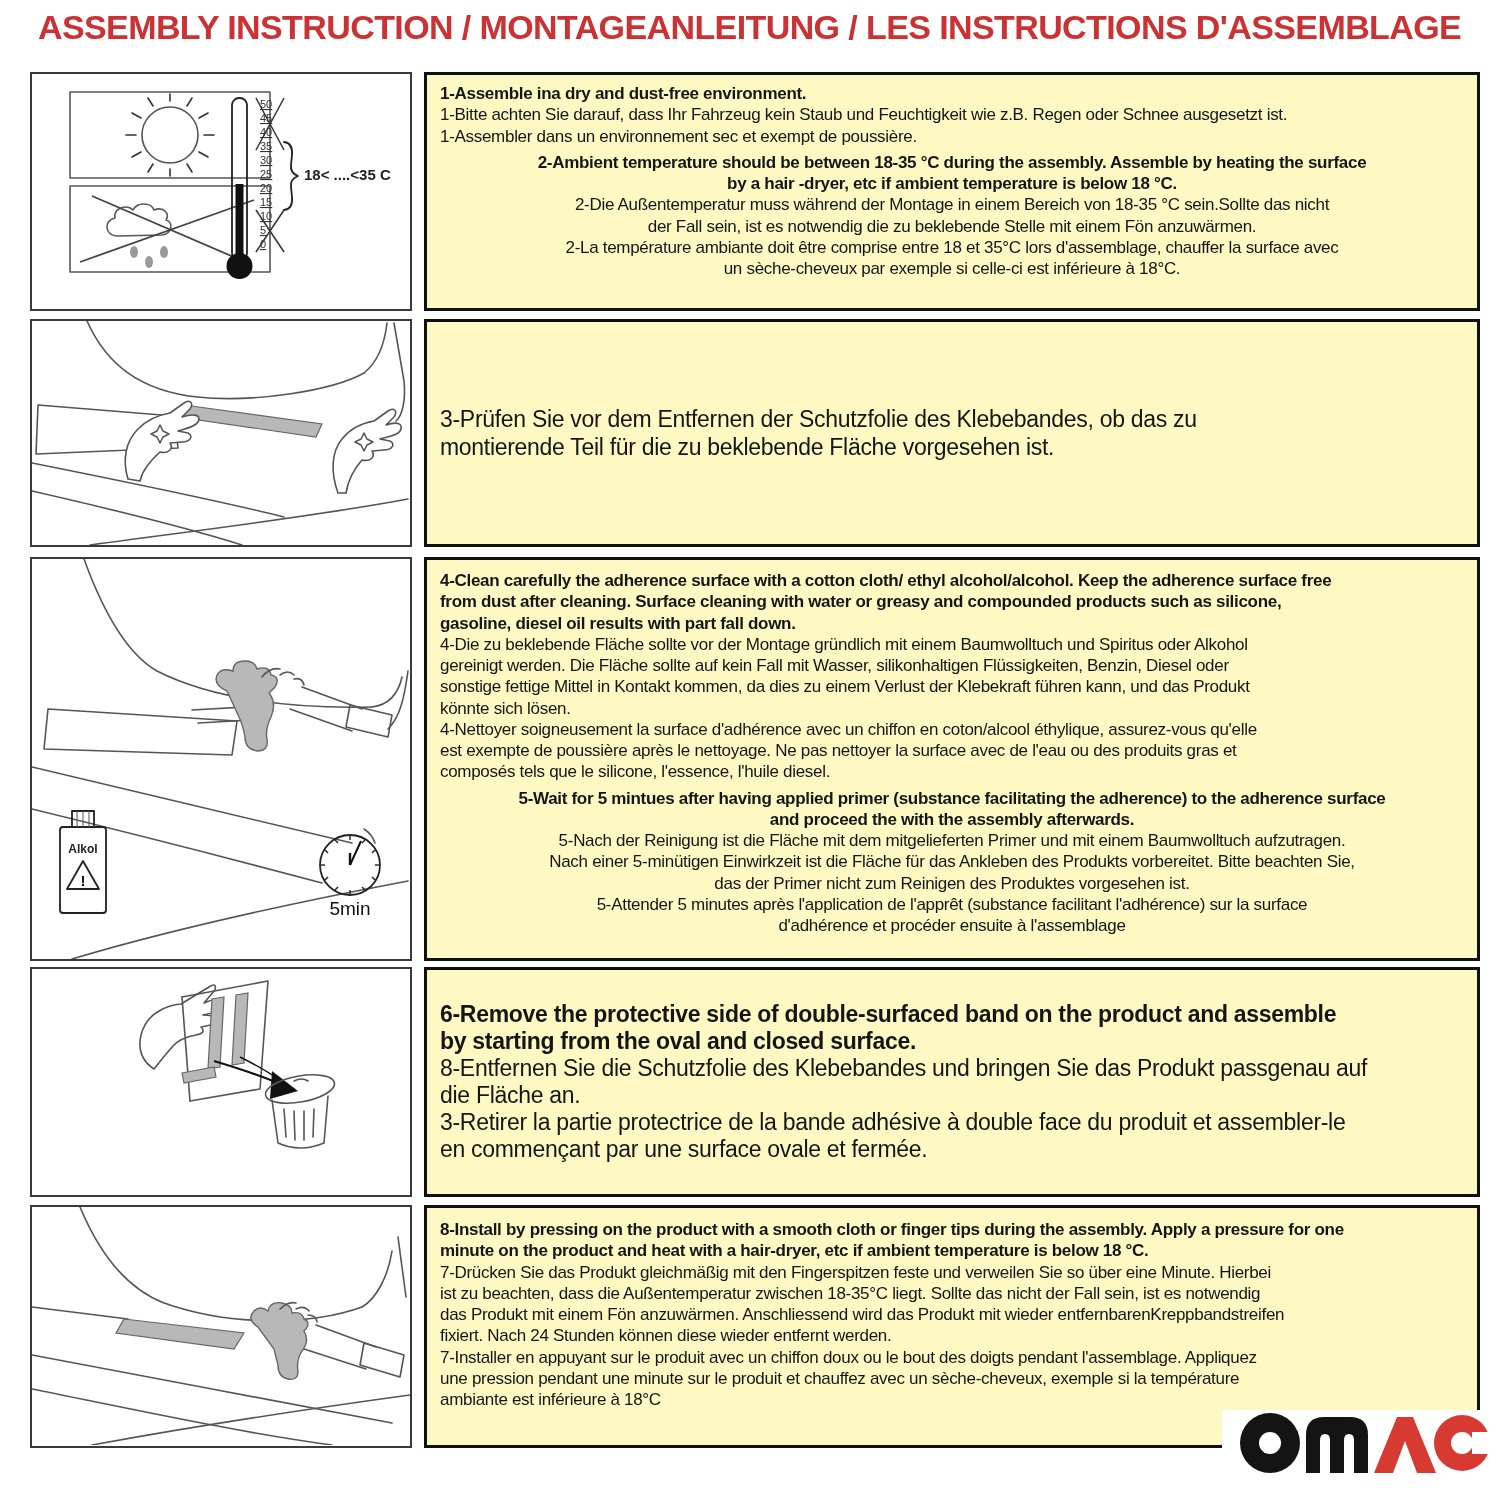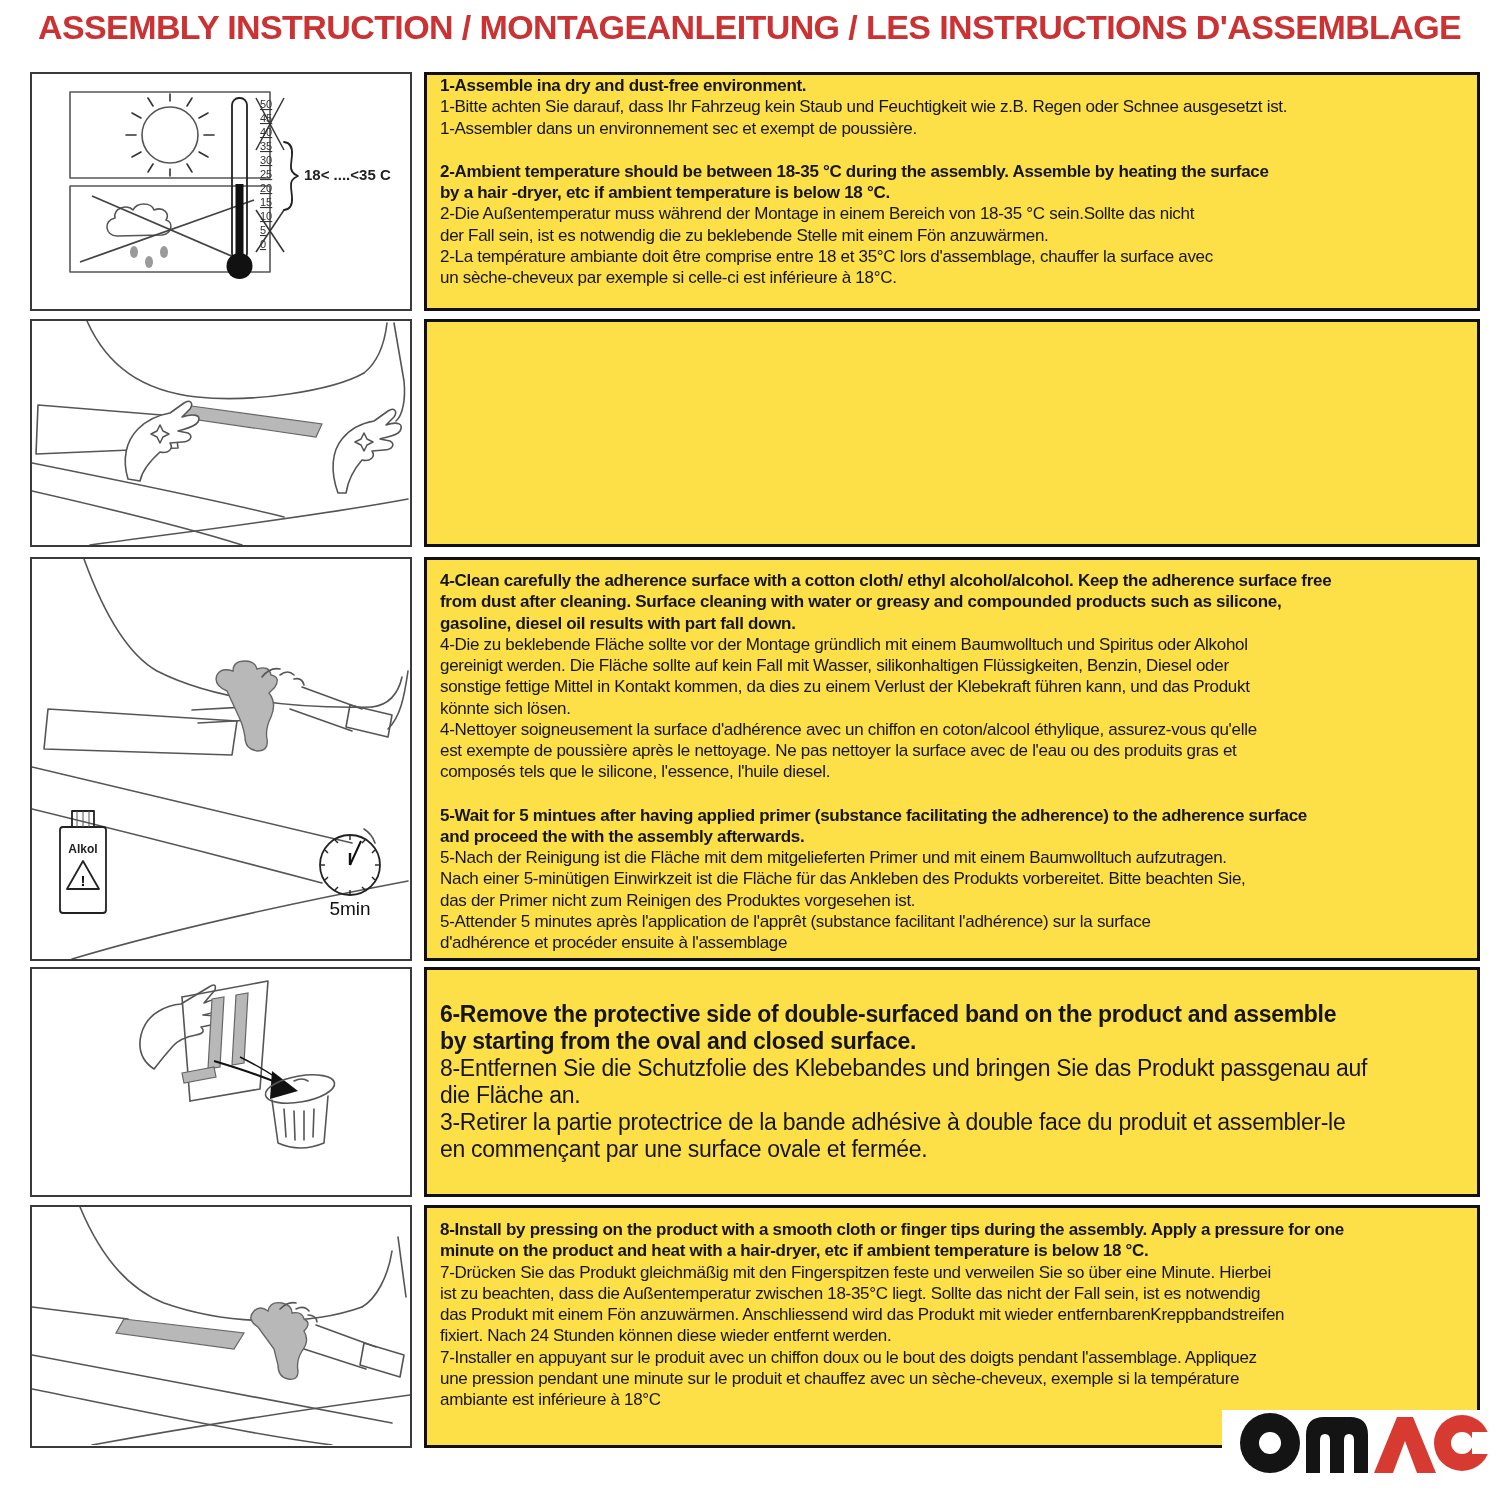--- a/index.html
+++ b/index.html
@@ -3,31 +3,31 @@
 <meta charset="utf-8">
 <style>
   html,body{margin:0;padding:0;background:#fff;}
   .page{position:relative;width:1500px;height:1500px;background:#ffffff;
         font-family:"Liberation Sans",sans-serif;color:#151515;overflow:hidden;}
   .title{position:absolute;left:38px;top:8px;font-size:34px;font-weight:700;
          letter-spacing:-0.6px;color:#cb3234;white-space:nowrap;}
   .ibox{position:absolute;left:30px;width:382px;border:2px solid #3a3a3a;
         background:#fff;box-sizing:border-box;overflow:hidden;}
   .tbox{position:absolute;left:424px;width:1056px;border:3px solid #101010;
-        background:#fde047;box-sizing:border-box;padding:0 13px;overflow:hidden;}
+        background:#fef9c3;box-sizing:border-box;padding:8px 13px;overflow:hidden;}
   .r1{top:72px;height:239px;}
   .r2{top:319px;height:228px;}
   .r3{top:557px;height:404px;}
   .r4{top:967px;height:230px;}
   .r5{top:1205px;height:243px;}
   .tbox p{margin:0;white-space:pre-line;}
   .en{font-weight:700;}
   .body-text{font-size:17px;line-height:1.25;letter-spacing:-0.3px;}
   .big-text{font-size:23px;line-height:1.22;letter-spacing:-0.3px;}
-  .block + .block{margin-top:22px;}
+  .block + .block{margin-top:5px;text-align:center;}
   .center{display:flex;flex-direction:column;justify-content:center;}
   .sketch{stroke:#555;stroke-width:1.6;fill:none;stroke-linecap:round;stroke-linejoin:round;}
   .ink{stroke:#222;stroke-width:1.8;fill:none;stroke-linecap:round;stroke-linejoin:round;}
   .grayfill{fill:#b8b8b8;stroke:#666;stroke-width:1.2;}
   .handfill{fill:#ffffff;stroke:#555;stroke-width:1.6;stroke-linejoin:round;}
   .tlabel{font-family:"Liberation Sans",sans-serif;font-size:11px;fill:#333;text-decoration:underline;}
   .logo{position:absolute;left:1222px;top:1410px;width:268px;height:66px;background:#fff;
         display:flex;align-items:center;justify-content:flex-end;}
   .sr{position:absolute;width:1px;height:1px;overflow:hidden;clip:rect(0 0 0 0);white-space:nowrap;}
 </style>
@@ -128,20 +128,22 @@
         <path d="M128,104 l3,6 6,3 -6,3 -3,6 -3,-6 -6,-3 6,-3 z" class="sketch" stroke-width="1.2"></path>
       </g>
       <g>
         <path d="M306,172 C298,150 300,130 310,118 C318,108 330,102 342,100 L356,90 C362,86 366,90 362,96 L354,104 C366,100 372,103 368,110 C365,115 354,116 348,118 L358,120 C364,123 360,129 352,129 L340,130 C344,136 338,141 330,139 C322,148 316,160 314,172 Z" class="handfill"></path>
         <path d="M332,112 l3,6 6,3 -6,3 -3,6 -3,-6 -6,-3 6,-3 z" class="sketch" stroke-width="1.2"></path>
       </g>
     </svg>
   </div>
   <div class="tbox r2 big-text center">
     <div class="block">
+      <p class="de">3-Prüfen Sie vor dem Entfernen der Schutzfolie des Klebebandes, ob das zu
+montierende Teil für die zu beklebende Fläche vorgesehen ist.</p>
     </div>
   </div>
 
   <div class="ibox r3">
     <svg width="378" height="400" viewBox="0 0 378 400">
       <g class="sketch">
         <path d="M52,0 C72,55 95,95 125,112 C180,140 260,150 340,148"></path>
         <path d="M340,148 C356,146 366,136 370,118"></path>
         <path d="M376,112 C372,140 368,158 356,170"></path>
         <path d="M16,150 L205,162 L200,196 L12,190 Z"></path>

